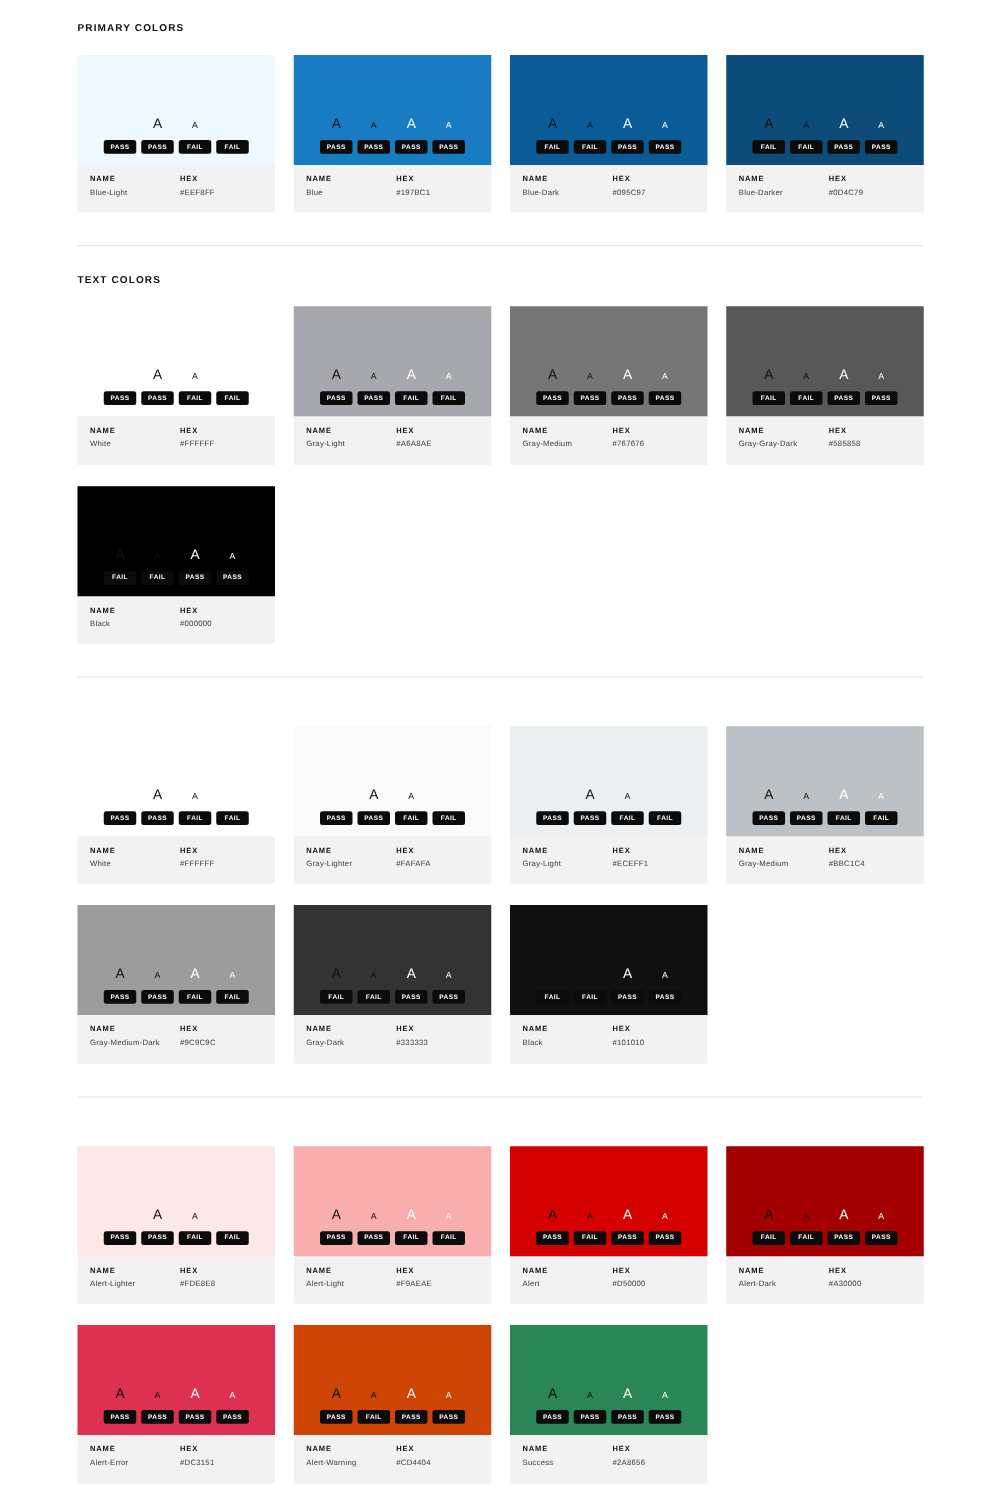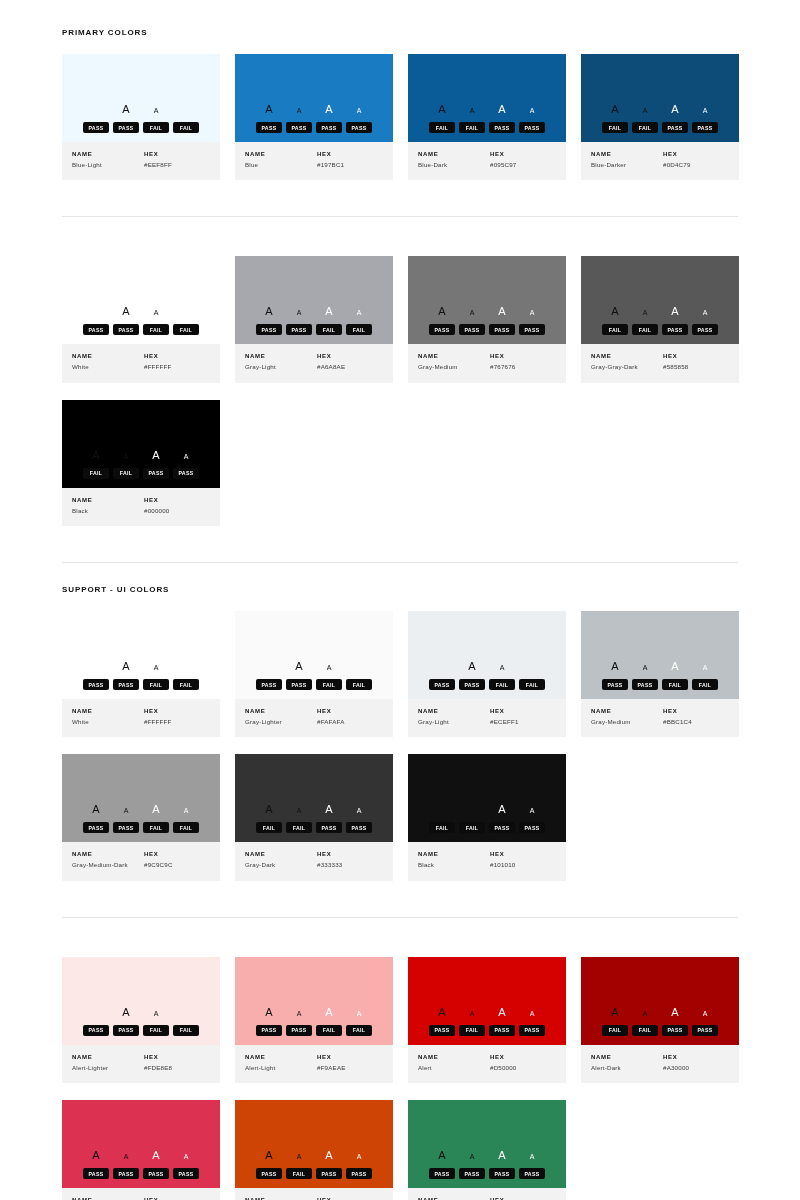--- a/index.html
+++ b/index.html
@@ -10,21 +10,21 @@
     font-family: "Liberation Sans", sans-serif;
     -webkit-font-smoothing: antialiased;
   }
   .page {
     width: 800px;
     height: 1200px;
     position: relative;
     padding: 0 62px;
     overflow: hidden;
   }
-  .section { padding-top: 14px; }
+  .section { padding-top: 4px; }
   .section-head {
     font-size: 8px;
     font-weight: bold;
     letter-spacing: 0.9px;
     color: #111111;
     text-transform: uppercase;
   }
   .grid {
     display: grid;
     grid-template-columns: repeat(4, 158px);
@@ -218,20 +218,21 @@
                 <div class="meta-value">#0D4C79</div>
               </div>
             </div>
           </div>
         </div>
       </div>
       <div class="section">
         <div class="spacer-lg"></div>
         <div class="divider"></div>
         <div class="spacer-lg"></div>
+        <div class="section-head">TEXT COLORS</div>
         <div class="grid">
           <div class="card">
             <div class="swatch" style="background: rgb(255, 255, 255);">
               <div class="glyph-row">
                 <span class="glyph big" style="color: rgb(17, 17, 17);">A</span>
                 <span class="glyph small" style="color: rgb(17, 17, 17);">A</span>
               </div>
               <div class="badge-row">
                 <span class="badge">PASS</span>
                 <span class="badge">PASS</span>
@@ -358,21 +359,20 @@
           </div>
           <div class="empty-cell"></div>
           <div class="empty-cell"></div>
           <div class="empty-cell"></div>
         </div>
       </div>
       <div class="section">
         <div class="spacer-lg"></div>
         <div class="divider"></div>
         <div class="spacer-lg"></div>
-        <div class="section-head">SUPPORT - UI COLORS</div>
         <div class="grid">
           <div class="card">
             <div class="swatch" style="background: rgb(255, 255, 255);">
               <div class="glyph-row">
                 <span class="glyph big" style="color: rgb(17, 17, 17);">A</span>
                 <span class="glyph small" style="color: rgb(17, 17, 17);">A</span>
               </div>
               <div class="badge-row">
                 <span class="badge">PASS</span>
                 <span class="badge">PASS</span>

